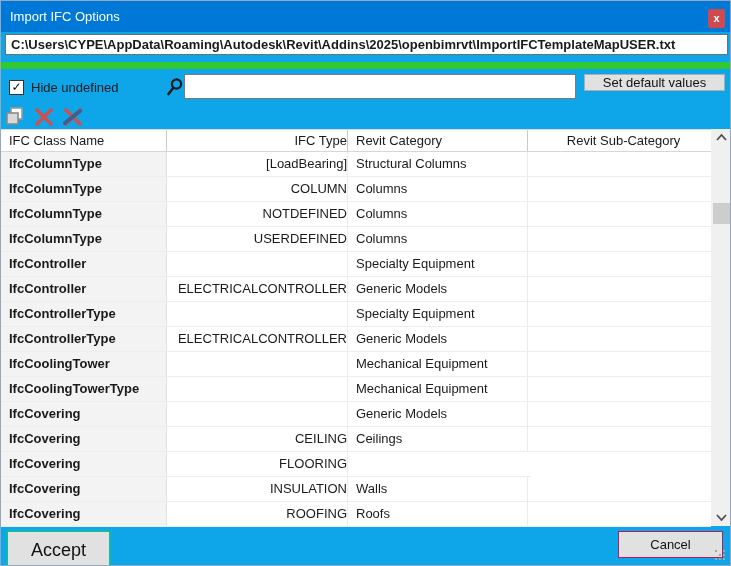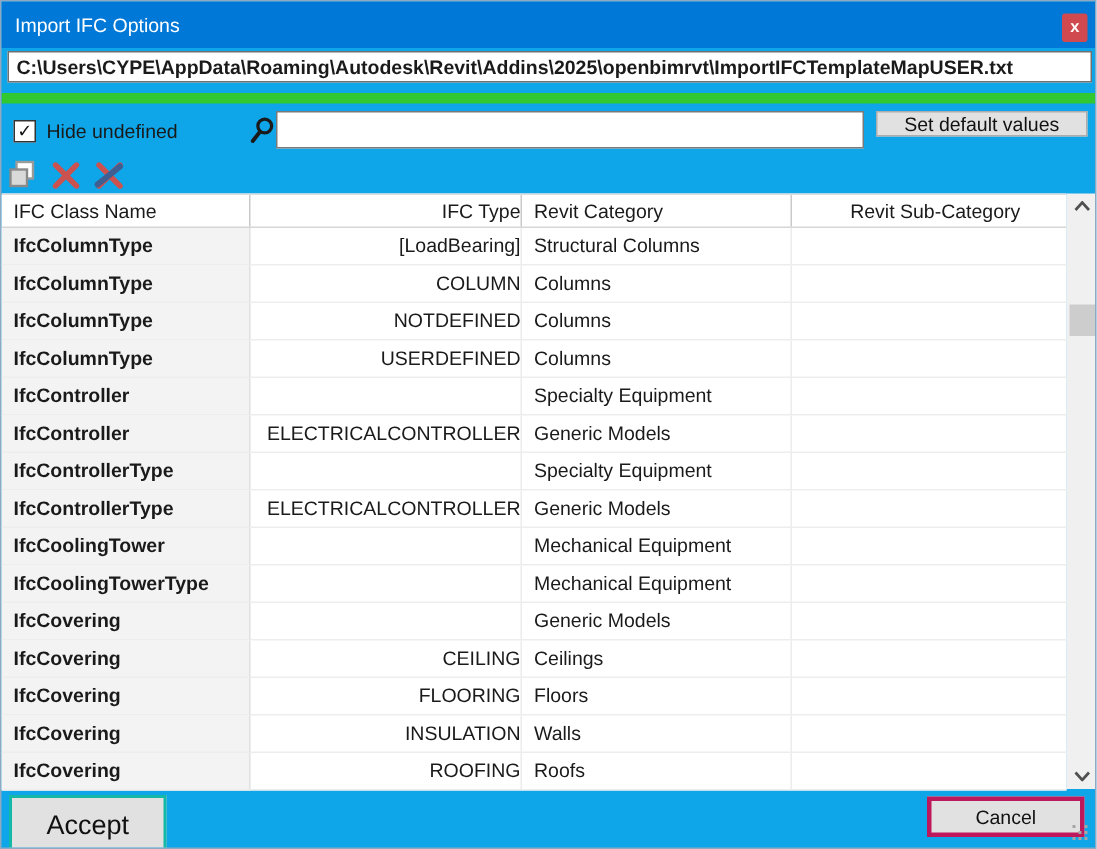--- a/index.html
+++ b/index.html
@@ -59,21 +59,21 @@
   .scroll-arrow.up { top:0; }
   .scroll-arrow.down { bottom:0; }
   .scroll-thumb { position:absolute; left:2px; top:74px; width:17px; height:21px; background:#cdcdcd; cursor:pointer; }
   
   .accept-btn {
     position:absolute; left:5px; top:529px; width:105px; height:40px; background:#e1e1e1;
     border:2px solid #14b8a6; font-family:"Liberation Sans",sans-serif; font-size:18px; color:#111; cursor:pointer;
   }
   .cancel-btn {
     position:absolute; left:617px; top:530px; width:105px; height:27px; background:#e1e1e1;
-    border:3px solid #be185d; font-family:"Liberation Sans",sans-serif; font-size:13px; color:#111; cursor:pointer;
+    border:1px solid #be185d; font-family:"Liberation Sans",sans-serif; font-size:13px; color:#111; cursor:pointer;
   }
   .resize-grip { position:absolute; right:3px; bottom:3px; width:12px; height:12px; cursor:nwse-resize; }
   .resize-grip i {
     position:absolute; width:2px; height:2px; background:#a6a6a6;
     box-shadow: 8px 8px #a6a6a6, 8px 4px #a6a6a6, 4px 8px #a6a6a6, 8px 0 #a6a6a6, 0 8px #a6a6a6, 4px 4px #a6a6a6;
   }
 </style>
 </head>
 <body>
 
@@ -198,21 +198,20 @@
         </div>
         <div class="trow">
           <div class="tcell c0">IfcCovering</div>
           <div class="tcell c1">CEILING</div>
           <div class="tcell c2">Ceilings</div>
           <div class="tcell c3"></div>
         </div>
         <div class="trow">
           <div class="tcell c0">IfcCovering</div>
           <div class="tcell c1">FLOORING</div>
-          <div class="tcell c2">Floors</div>
           <div class="tcell c3"></div>
         </div>
         <div class="trow">
           <div class="tcell c0">IfcCovering</div>
           <div class="tcell c1">INSULATION</div>
           <div class="tcell c2">Walls</div>
           <div class="tcell c3"></div>
         </div>
         <div class="trow">
           <div class="tcell c0">IfcCovering</div>

